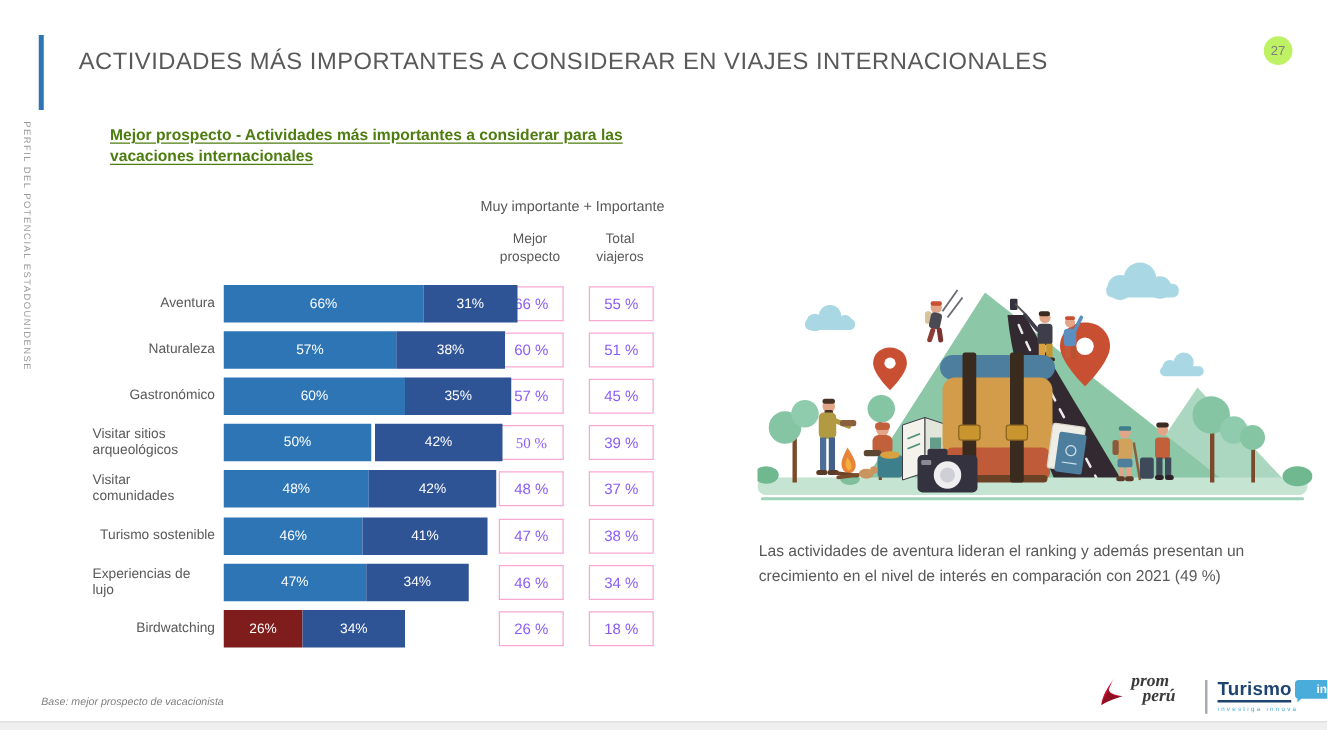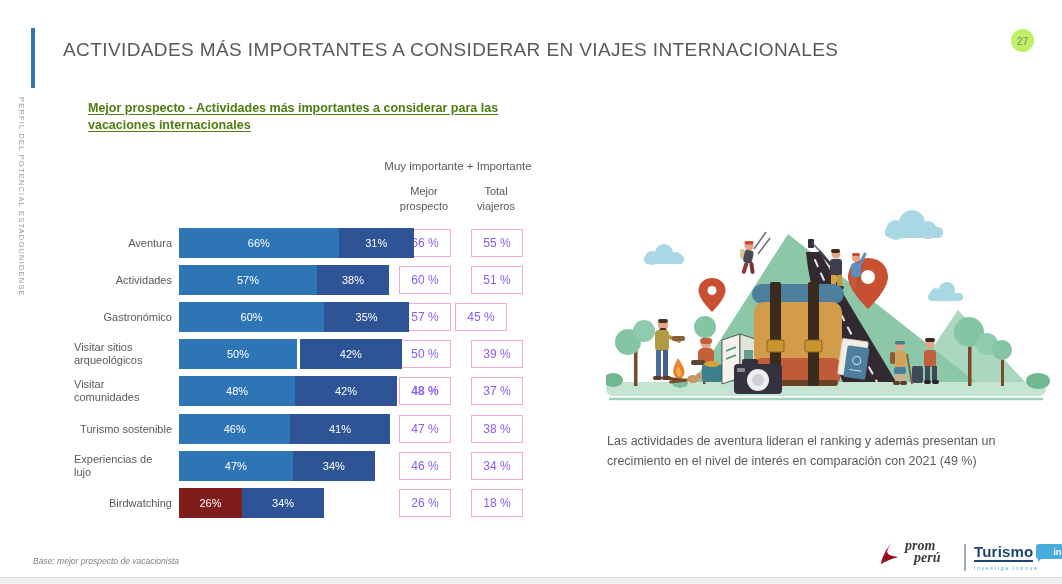--- a/index.html
+++ b/index.html
@@ -90,52 +90,52 @@
           <div class="clabel">
             <div>Aventura</div>
           </div>
           <div class="seg" style="left: 179px; width: 159.72px; background: rgb(46, 117, 182);">66%</div>
           <div class="seg" style="left: 338.72px; width: 75.02px; background: rgb(47, 84, 150);">31%</div>
           <div class="vbox" style="left: 399px;">66 %</div>
           <div class="vbox" style="left: 471px;">55 %</div>
         </div>
         <div class="crow">
           <div class="clabel">
-            <div>Actividades</div>
+            <div>Naturaleza</div>
           </div>
           <div class="seg" style="left: 179px; width: 137.94px; background: rgb(46, 117, 182);">57%</div>
-          <div class="seg" style="left: 316.94px; width: 72px; background: rgb(47, 84, 150);">38%</div>
+          <div class="seg" style="left: 316.94px; width: 87px; background: rgb(47, 84, 150);">38%</div>
           <div class="vbox" style="left: 399px;">60 %</div>
           <div class="vbox" style="left: 471px;">51 %</div>
         </div>
         <div class="crow">
           <div class="clabel">
             <div>Gastronómico</div>
           </div>
           <div class="seg" style="left: 179px; width: 145.2px; background: rgb(46, 117, 182);">60%</div>
           <div class="seg" style="left: 324.2px; width: 84.7px; background: rgb(47, 84, 150);">35%</div>
           <div class="vbox" style="left: 399px;">57 %</div>
-          <div class="vbox" style="left: 455px;">45 %</div>
+          <div class="vbox" style="left: 471px;">45 %</div>
         </div>
         <div class="crow">
           <div class="clabel">
             <div>Visitar sitios arqueológicos</div>
           </div>
           <div class="seg" style="left: 179px; width: 118px; background: rgb(46, 117, 182);">50%</div>
           <div class="seg" style="left: 300px; width: 101.64px; background: rgb(47, 84, 150);">42%</div>
-          <div class="vbox" style="left: 399px;">50 %</div>
+          <div class="vbox" style="left: 399px; font-family: Liberation Serif, serif;">50 %</div>
           <div class="vbox" style="left: 471px;">39 %</div>
         </div>
         <div class="crow">
           <div class="clabel">
             <div>Visitar comunidades</div>
           </div>
           <div class="seg" style="left: 179px; width: 116.16px; background: rgb(46, 117, 182);">48%</div>
           <div class="seg" style="left: 295.16px; width: 101.64px; background: rgb(47, 84, 150);">42%</div>
-          <div class="vbox" style="left: 399px; font-weight: bold;">48 %</div>
+          <div class="vbox" style="left: 399px;">48 %</div>
           <div class="vbox" style="left: 471px;">37 %</div>
         </div>
         <div class="crow">
           <div class="clabel">
             <div>Turismo sostenible</div>
           </div>
           <div class="seg" style="left: 179px; width: 111.32px; background: rgb(46, 117, 182);">46%</div>
           <div class="seg" style="left: 290.32px; width: 99.22px; background: rgb(47, 84, 150);">41%</div>
           <div class="vbox" style="left: 399px;">47 %</div>
           <div class="vbox" style="left: 471px;">38 %</div>

